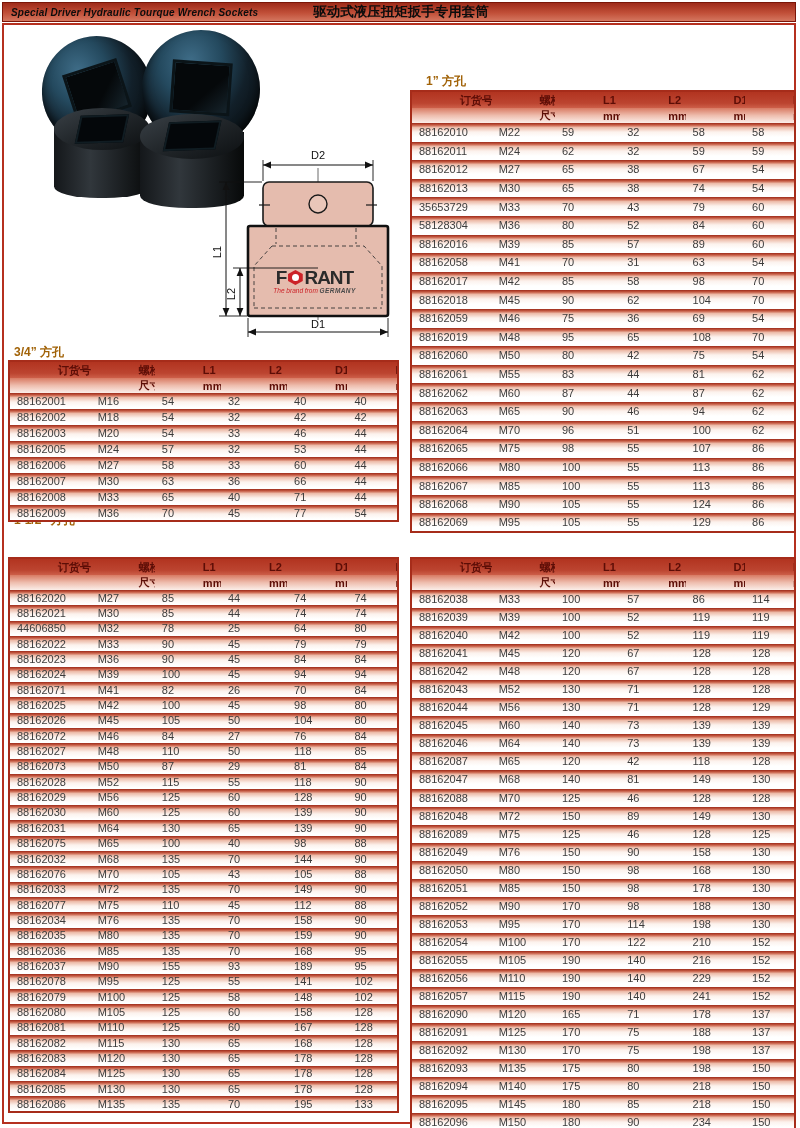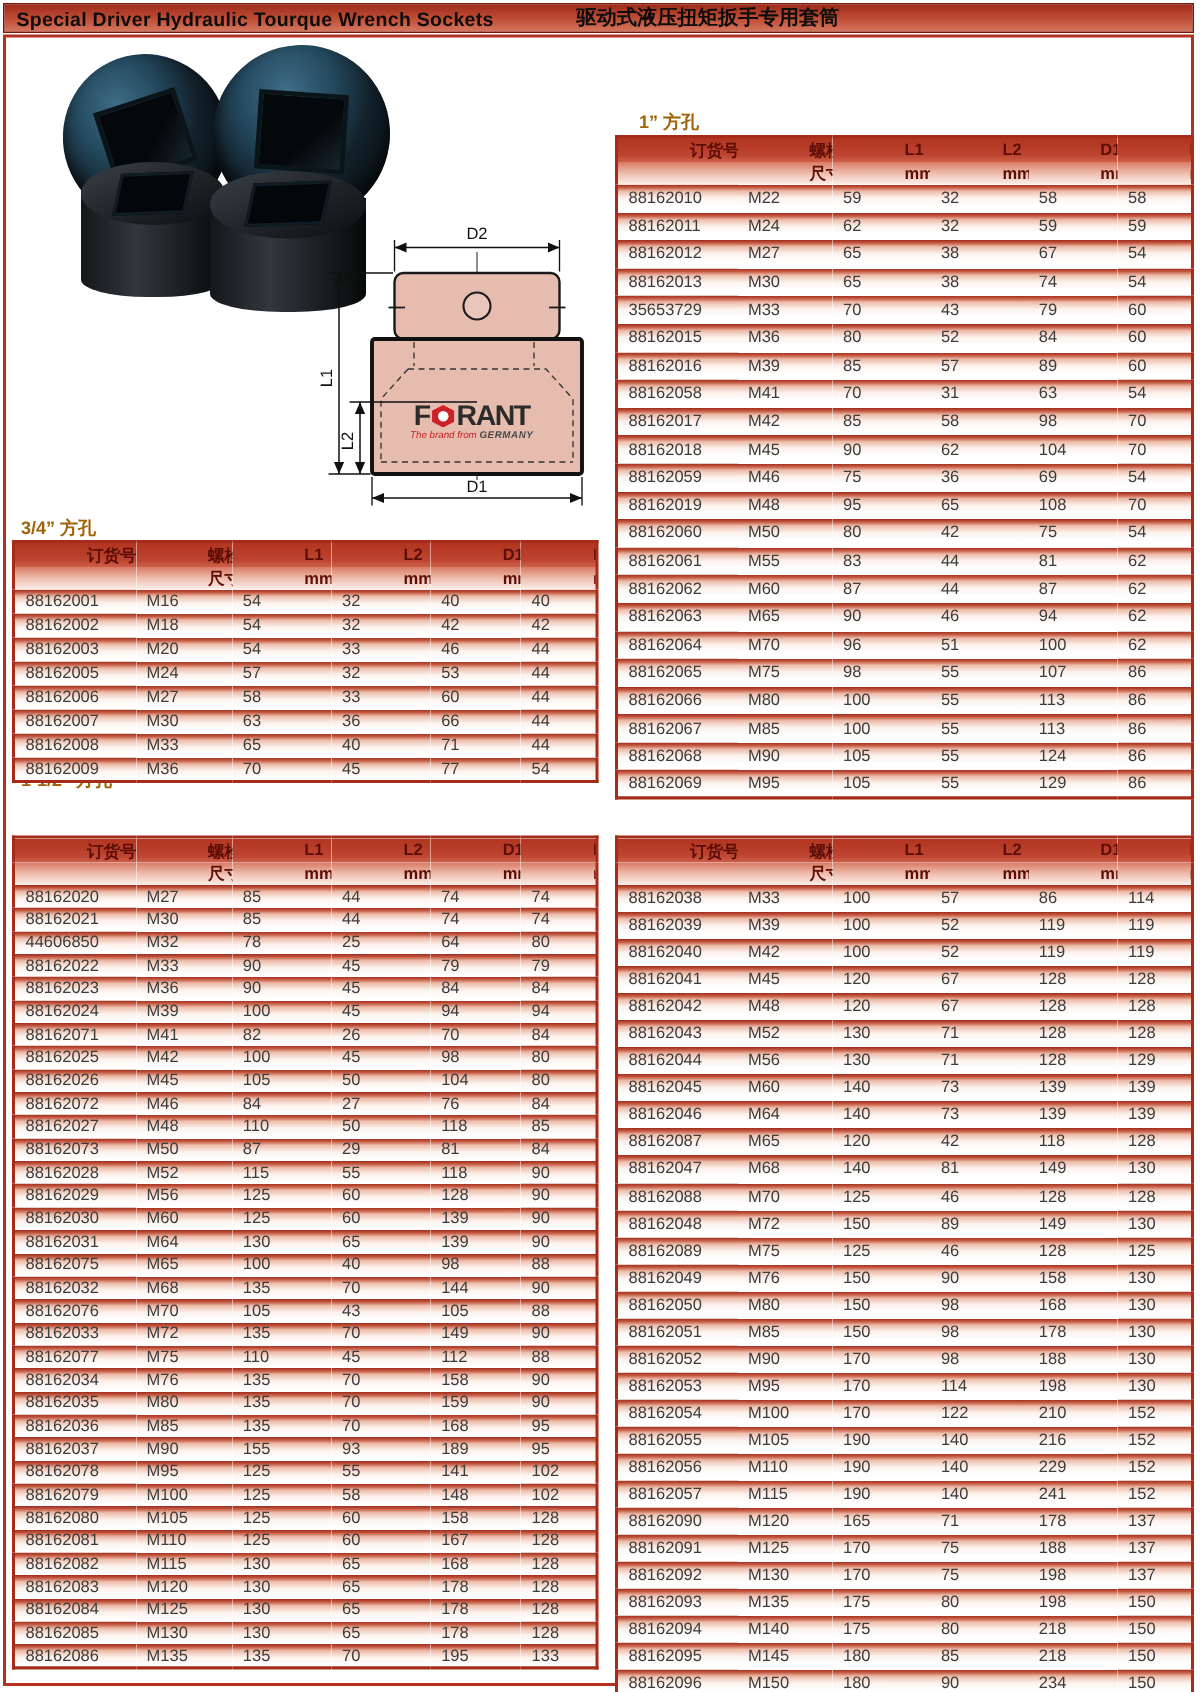--- a/index.html
+++ b/index.html
@@ -7,21 +7,21 @@
     width:800px;height:1128px;position:relative;background:#fff;
     font-family:"Liberation Sans", sans-serif;overflow:hidden;
   }
   
   .top-bar{
     position:absolute;left:2px;top:2px;width:794px;height:20px;
     background:linear-gradient(to bottom,#9e2b1a 0%,#c14f38 55%,#d4765f 100%);
     border:1px solid #7a1608;box-sizing:border-box;
     display:flex;align-items:center;gap:55px;padding-left:8px;
   }
-  .top-bar .t-en{font-size:13px;font-weight:bold;color:#0d0d0d;letter-spacing:.2px;}
+  .top-bar .t-en{font-size:10px;font-weight:bold;color:#0d0d0d;letter-spacing:.2px;font-style:italic;}
   .top-bar .t-zh{font-size:13.5px;font-weight:bold;color:#0d0d0d;}
   
   .frame{
     position:absolute;left:2px;top:23px;width:794px;height:1101px;
     border:2px solid #b5301f;box-sizing:border-box;background:#fff;
   }
   
   .sec-title{position:absolute;font-size:12px;font-weight:bold;color:#a16207;}
   
   table.cat{border-collapse:collapse;table-layout:fixed;position:absolute;
@@ -322,21 +322,21 @@
       </tr>
       <tr>
         <td>35653729</td>
         <td>M33</td>
         <td>70</td>
         <td>43</td>
         <td>79</td>
         <td>60</td>
       </tr>
       <tr>
-        <td>88162015</td>
+        <td>58128304</td>
         <td>M36</td>
         <td>80</td>
         <td>52</td>
         <td>84</td>
         <td>60</td>
       </tr>
       <tr>
         <td>88162016</td>
         <td>M39</td>
         <td>85</td>

